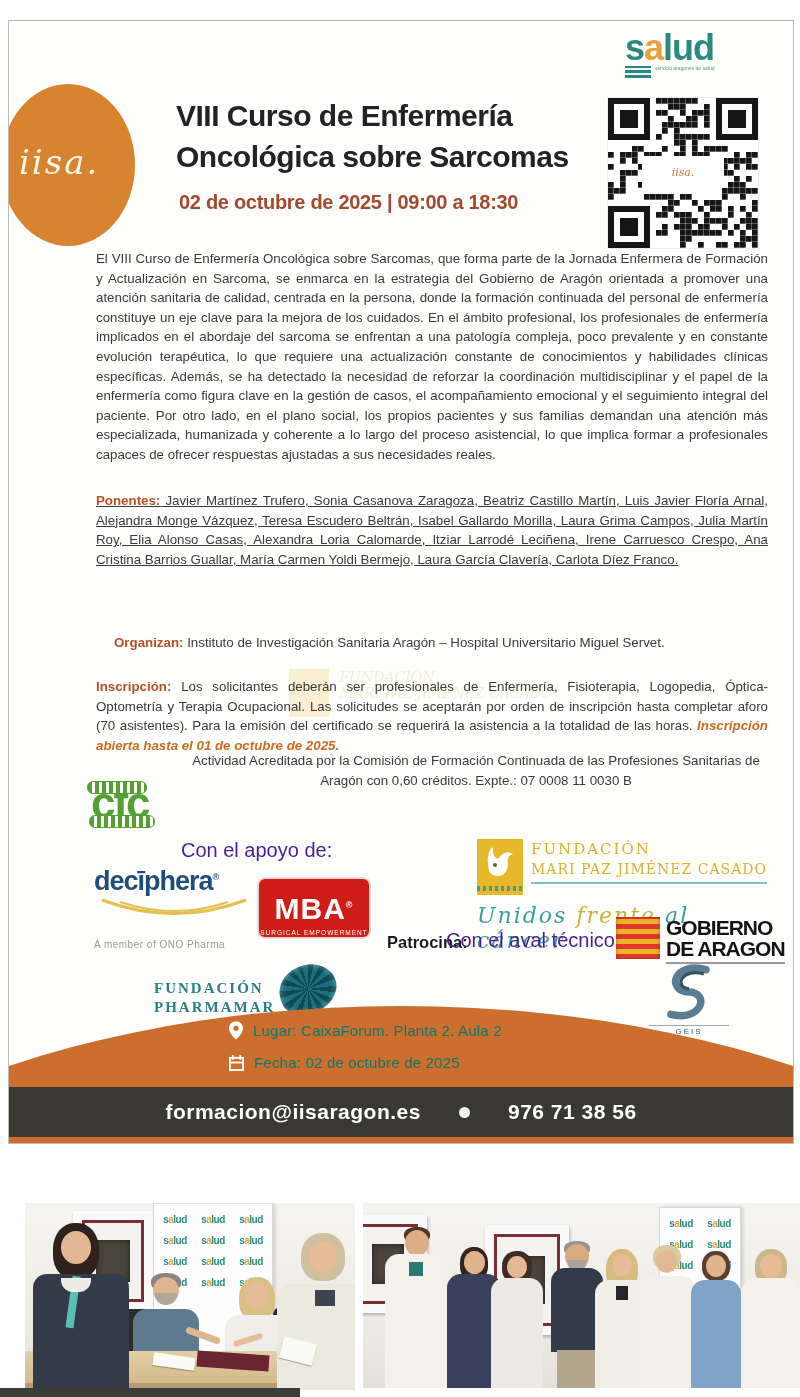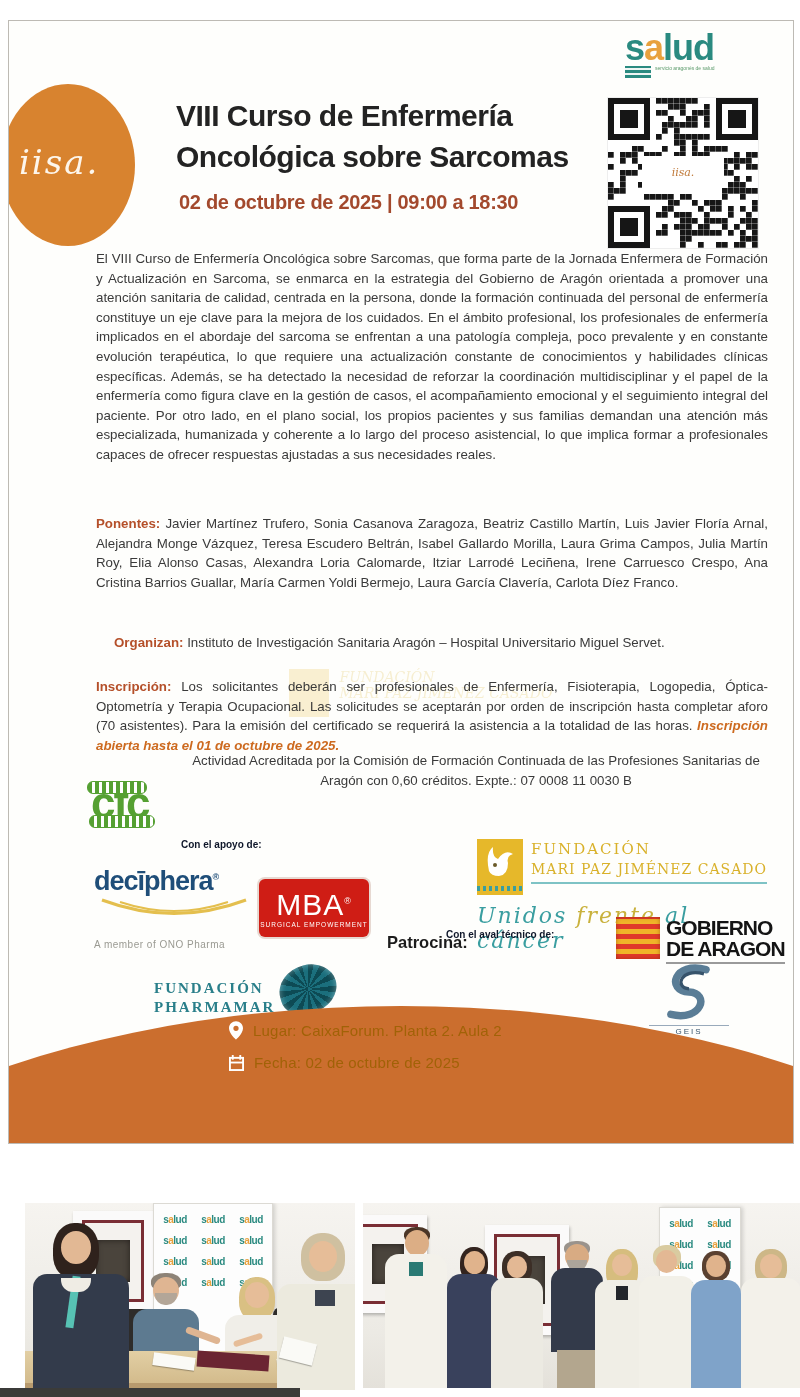--- a/index.html
+++ b/index.html
@@ -38,30 +38,30 @@
   .watermark{opacity:.20;pointer-events:none;}
   .wm-sq{width:40px;height:48px;background:#e6b82a;display:inline-block;}
   .wm-tx{display:inline-block;vertical-align:top;margin-left:6px;
          font-family:"DejaVu Serif",serif;font-style:italic;color:#d9b12a;font-size:14px;}
 
   .cfc{color:#55a032;font-weight:bold;font-size:44px;letter-spacing:-2px;line-height:80px;
        font-family:"Liberation Sans",sans-serif;position:relative;}
   .cfc-bar{position:absolute;height:11px;border:1px solid #55a032;border-radius:6px;
            background:repeating-linear-gradient(90deg,#55a032 0 4px,#fff 4px 7px);}
 
-  .support-lbl{font-size:10px;font-weight:bold;color:#0f172a;}
+  .support-lbl{font-size:20px;font-weight:normal;color:#4c1d95;}
   .patrocina{font-size:16.5px;font-weight:bold;color:#1c1c1c;}
 
   .dec-name{color:#1f4e79;font-weight:bold;font-size:27px;letter-spacing:-1px;}
   .dec-name sup{font-size:9px;}
   .dec-sub{color:#9a9a92;font-size:10px;letter-spacing:.5px;margin-top:14px;}
 
   .mba{background:#cf1d15;border-radius:6px;color:#fff;text-align:center;padding-top:6px;
        box-shadow:0 0 0 2px #e7d9d2;}
-  .mba-name{font-weight:normal;font-size:30px;letter-spacing:1px;line-height:32px;}
+  .mba-name{font-weight:bold;font-size:30px;letter-spacing:1px;line-height:40px;}
   .mba-name sup{font-size:9px;}
   .mba-sub{font-size:6.5px;letter-spacing:1px;}
 
   .mpjc-sq{width:46px;height:56px;background:#e6b82a;position:relative;}
   .mpjc-sq svg{position:absolute;left:4px;top:4px;}
   .mpjc-bar{position:absolute;left:0;bottom:4px;width:46px;height:5px;
             background:repeating-linear-gradient(90deg,#3a9ea0 0 3px,#e6b82a 3px 6px);}
   .mpjc-t{font-family:"DejaVu Serif",serif;color:#d9b12a;line-height:20px;}
   .mpjc-l1{font-size:15px;letter-spacing:2px;}
   .mpjc-l2{font-size:14px;letter-spacing:1px;border-bottom:2px solid #7ec3c5;padding-bottom:3px;}
@@ -78,21 +78,21 @@
           font-family:"Liberation Serif",serif;}
   .phar-shell{width:58px;height:48px;border-radius:60% 55% 60% 45%;
               background:repeating-conic-gradient(#1b6f7d 0 14deg,#0d4a54 14deg 28deg);
               transform:rotate(-15deg);box-shadow:inset 0 0 6px rgba(255,255,255,.4);}
 
   .geis-sub{font-size:8px;color:#37536b;letter-spacing:2px;text-align:center;border-top:1px solid #9ab;
             padding-top:1px;}
 
   .dome{position:absolute;left:-308px;top:985px;width:1400px;height:700px;border-radius:50%;
         background:#cb6e2e;}
-  .dome-row{position:absolute;color:#a16207;font-size:15px;letter-spacing:.2px;display:flex;
+  .dome-row{position:absolute;color:#0f766e;font-size:15px;letter-spacing:.2px;display:flex;
             align-items:center;gap:10px;}
   .blackbar{position:absolute;left:0;top:1066px;width:784px;height:50px;background:#3a3835;
             display:flex;align-items:center;justify-content:center;gap:38px;color:#fff;}
   .blackbar .txt{font-size:21px;font-weight:bold;letter-spacing:.5px;}
   .bardot{width:11px;height:11px;border-radius:50%;background:#f2f2f2;}
 
   
   .photo{position:absolute;overflow:hidden;background:#f2f0eb;}
   .wall{position:absolute;inset:0;background:linear-gradient(180deg,#f6f4f0 0%,#eceae4 70%,#e4e1da 100%);}
   .frame{position:absolute;background:#fbfafa;box-shadow:1px 2px 3px rgba(0,0,0,.25);padding:9px;}
@@ -328,21 +328,21 @@
           <rect x="80" y="8" width="12" height="12" fill="#161616"></rect>
           <rect x="0" y="72" width="28" height="28" fill="#161616"></rect>
           <rect x="4" y="76" width="20" height="20" fill="#fff"></rect>
           <rect x="8" y="80" width="12" height="12" fill="#161616"></rect>
         </svg>
       <div class="qr-center">iisa.</div>
     </div>
 
     <div class="abs body-text" style="left:87px;top:228px;width:672px;">El VIII Curso de Enfermería Oncológica sobre Sarcomas, que forma parte de la Jornada Enfermera de Formación y Actualización en Sarcoma, se enmarca en la estrategia del Gobierno de Aragón orientada a promover una atención sanitaria de calidad, centrada en la persona, donde la formación continuada del personal de enfermería constituye un eje clave para la mejora de los cuidados. En el ámbito profesional, los profesionales de enfermería implicados en el abordaje del sarcoma se enfrentan a una patología compleja, poco prevalente y en constante evolución terapéutica, lo que requiere una actualización constante de conocimientos y habilidades clínicas específicas. Además, se ha detectado la necesidad de reforzar la coordinación multidisciplinar y el papel de la enfermería como figura clave en la gestión de casos, el acompañamiento emocional y el seguimiento integral del paciente. Por otro lado, en el plano social, los propios pacientes y sus familias demandan una atención más especializada, humanizada y coherente a lo largo del proceso asistencial, lo que implica formar a profesionales capaces de ofrecer respuestas ajustadas a sus necesidades reales.</div>
 
-    <div class="abs body-text" style="left:87px;top:493px;width:672px;">
+    <div class="abs body-text" style="left:87px;top:470px;width:672px;text-decoration:underline;">
       <span class="lbl">Ponentes:</span><span> Javier Martínez Trufero, Sonia Casanova Zaragoza, Beatriz Castillo Martín, Luis Javier Floría Arnal, Alejandra Monge Vázquez, Teresa Escudero Beltrán, Isabel Gallardo Morilla, Laura Grima Campos, Julia Martín Roy, Elia Alonso Casas, Alexandra Loria Calomarde, Itziar Larrodé Leciñena, Irene Carruesco Crespo, Ana Cristina Barrios Guallar, María Carmen Yoldi Bermejo, Laura García Clavería, Carlota Díez Franco.</span>
     </div>
 
     <div class="abs body-text" style="left:87px;top:612px;width:672px;margin-left:18px;">
       <span class="lbl">Organizan:</span><span> Instituto de Investigación Sanitaria Aragón – Hospital Universitario Miguel Servet.</span>
     </div>
 
     <div class="abs watermark" style="left:280px;top:648px;">
       <div class="wm-sq"></div>
       <div class="wm-tx">
@@ -437,20 +437,25 @@
     <div class="dome-row" style="left:220px;top:1033px;">
       <svg width="15" height="16" viewBox="0 0 16 17">
         <rect x="1" y="3" width="14" height="13" fill="none" stroke="#fff" stroke-width="2"></rect>
         <line x1="4" y1="0" x2="4" y2="5" stroke="#fff" stroke-width="2"></line>
         <line x1="12" y1="0" x2="12" y2="5" stroke="#fff" stroke-width="2"></line>
         <line x1="1" y1="8" x2="15" y2="8" stroke="#fff" stroke-width="2"></line>
       </svg>
       <span>Fecha: 02 de octubre de 2025</span>
     </div>
 
+    <div class="blackbar">
+      <span class="txt">formacion@iisaragon.es</span>
+      <span class="bardot"></span>
+      <span class="txt">976 71 38 56</span>
+    </div>
   </div>
 
   <div class="photo" style="left:25px;top:1203px;width:330px;height:187px;">
     <div class="wall"></div>
     <div class="frame" style="left:48px;top:8px;width:62px;height:82px;">
       <div class="mat">
           <div class="etch"></div>
         </div>
     </div>
     <div class="rollup" style="left:128px;top:0;width:118px;height:150px;">

